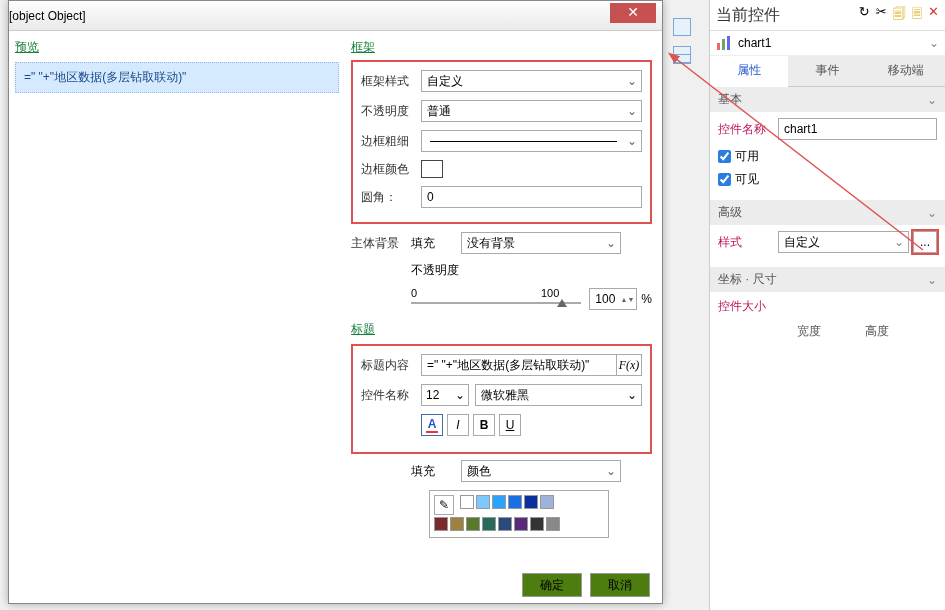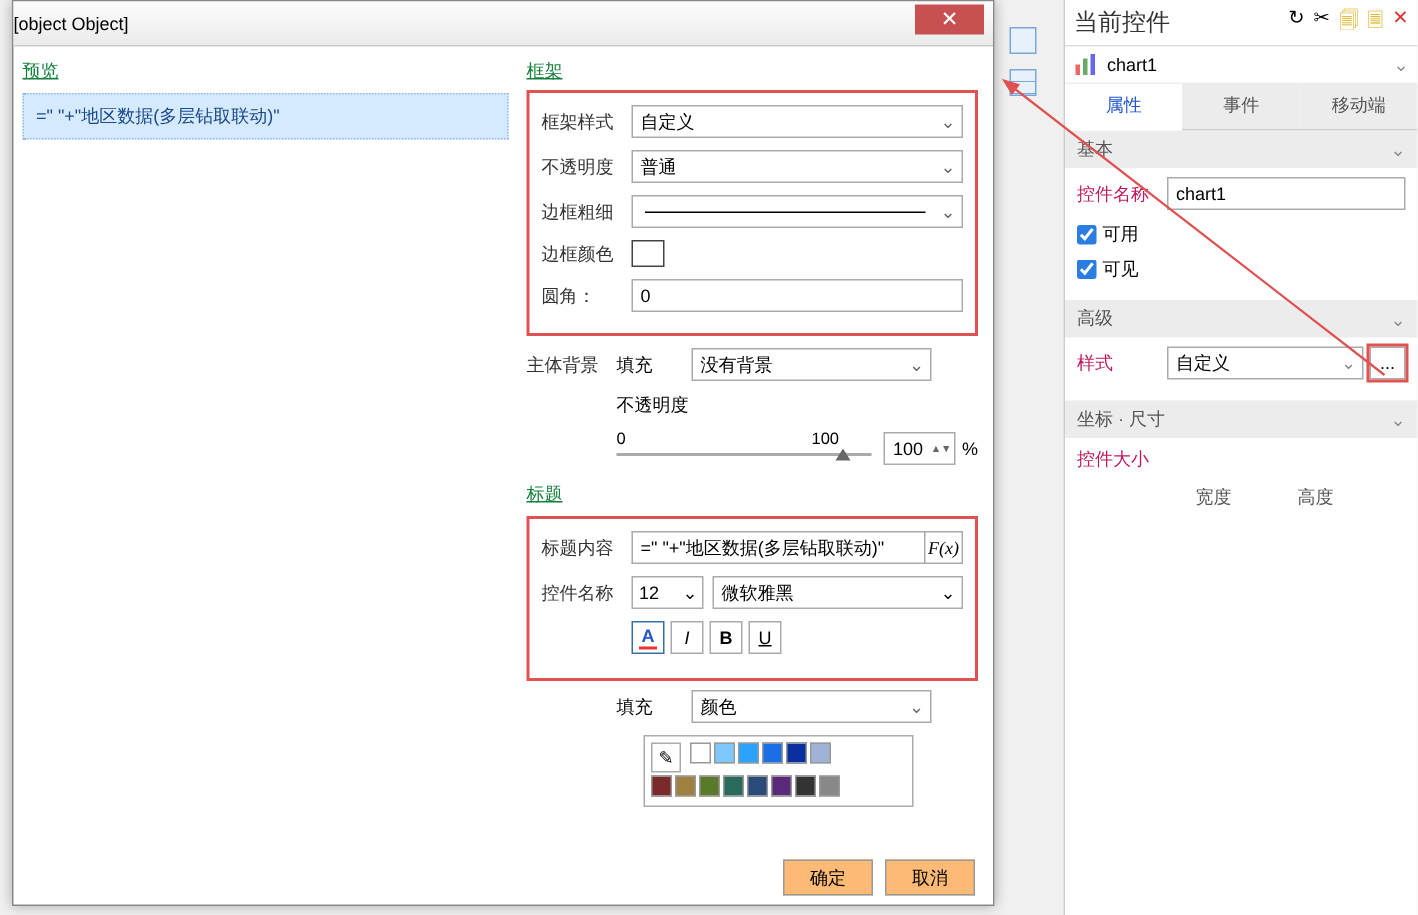--- a/index.html
+++ b/index.html
@@ -60,21 +60,21 @@
 .align-btn.c span{margin:0 auto} .align-btn.c span:nth-child(1){width:100%} .align-btn.c span:nth-child(2){width:60%} .align-btn.c span:nth-child(3){width:100%}
 .align-btn.r span{margin-left:auto} .align-btn.r span:nth-child(1){width:100%} .align-btn.r span:nth-child(2){width:60%} .align-btn.r span:nth-child(3){width:100%}
 
 .palette { margin-left:78px; }
 .palette-box { border:1px solid #aaa; padding:4px; width:180px; }
 .pal-row { display:flex; gap:2px; margin-bottom:2px; }
 .sw { width:14px; height:14px; border:1px solid #999; }
 .eyedrop { width:20px; height:20px; border:1px solid #aaa; display:flex; align-items:center; justify-content:center; margin-right:4px; }
 
 .dialog-footer { position:absolute; bottom:6px; right:12px; display:flex; gap:8px; }
-.dlg-btn { width:60px; height:24px; border:1px solid #999; background:#fdba74; display:flex; align-items:center; justify-content:center; }
+.dlg-btn { width:60px; height:24px; border:1px solid #999; background:#4d7c0f; display:flex; align-items:center; justify-content:center; }
 
 
 .sidepanel { position:absolute; right:0; top:0; width:236px; height:610px; background:#fff; border-left:1px solid #ccc; }
 .sp-head { display:flex; align-items:center; padding:4px 6px; border-bottom:1px solid #ddd; }
 .sp-title { font-size:16px; color:#333; }
 .sp-tools { margin-left:auto; display:flex; gap:6px; }
 .sp-tools span { font-size:13px; cursor:pointer; }
 .ctl-row { display:flex; align-items:center; padding:4px 6px; border-bottom:1px solid #eee; }
 .ctl-icon { width:16px; height:16px; margin-right:6px; }
 .ctl-name { flex:1; }

